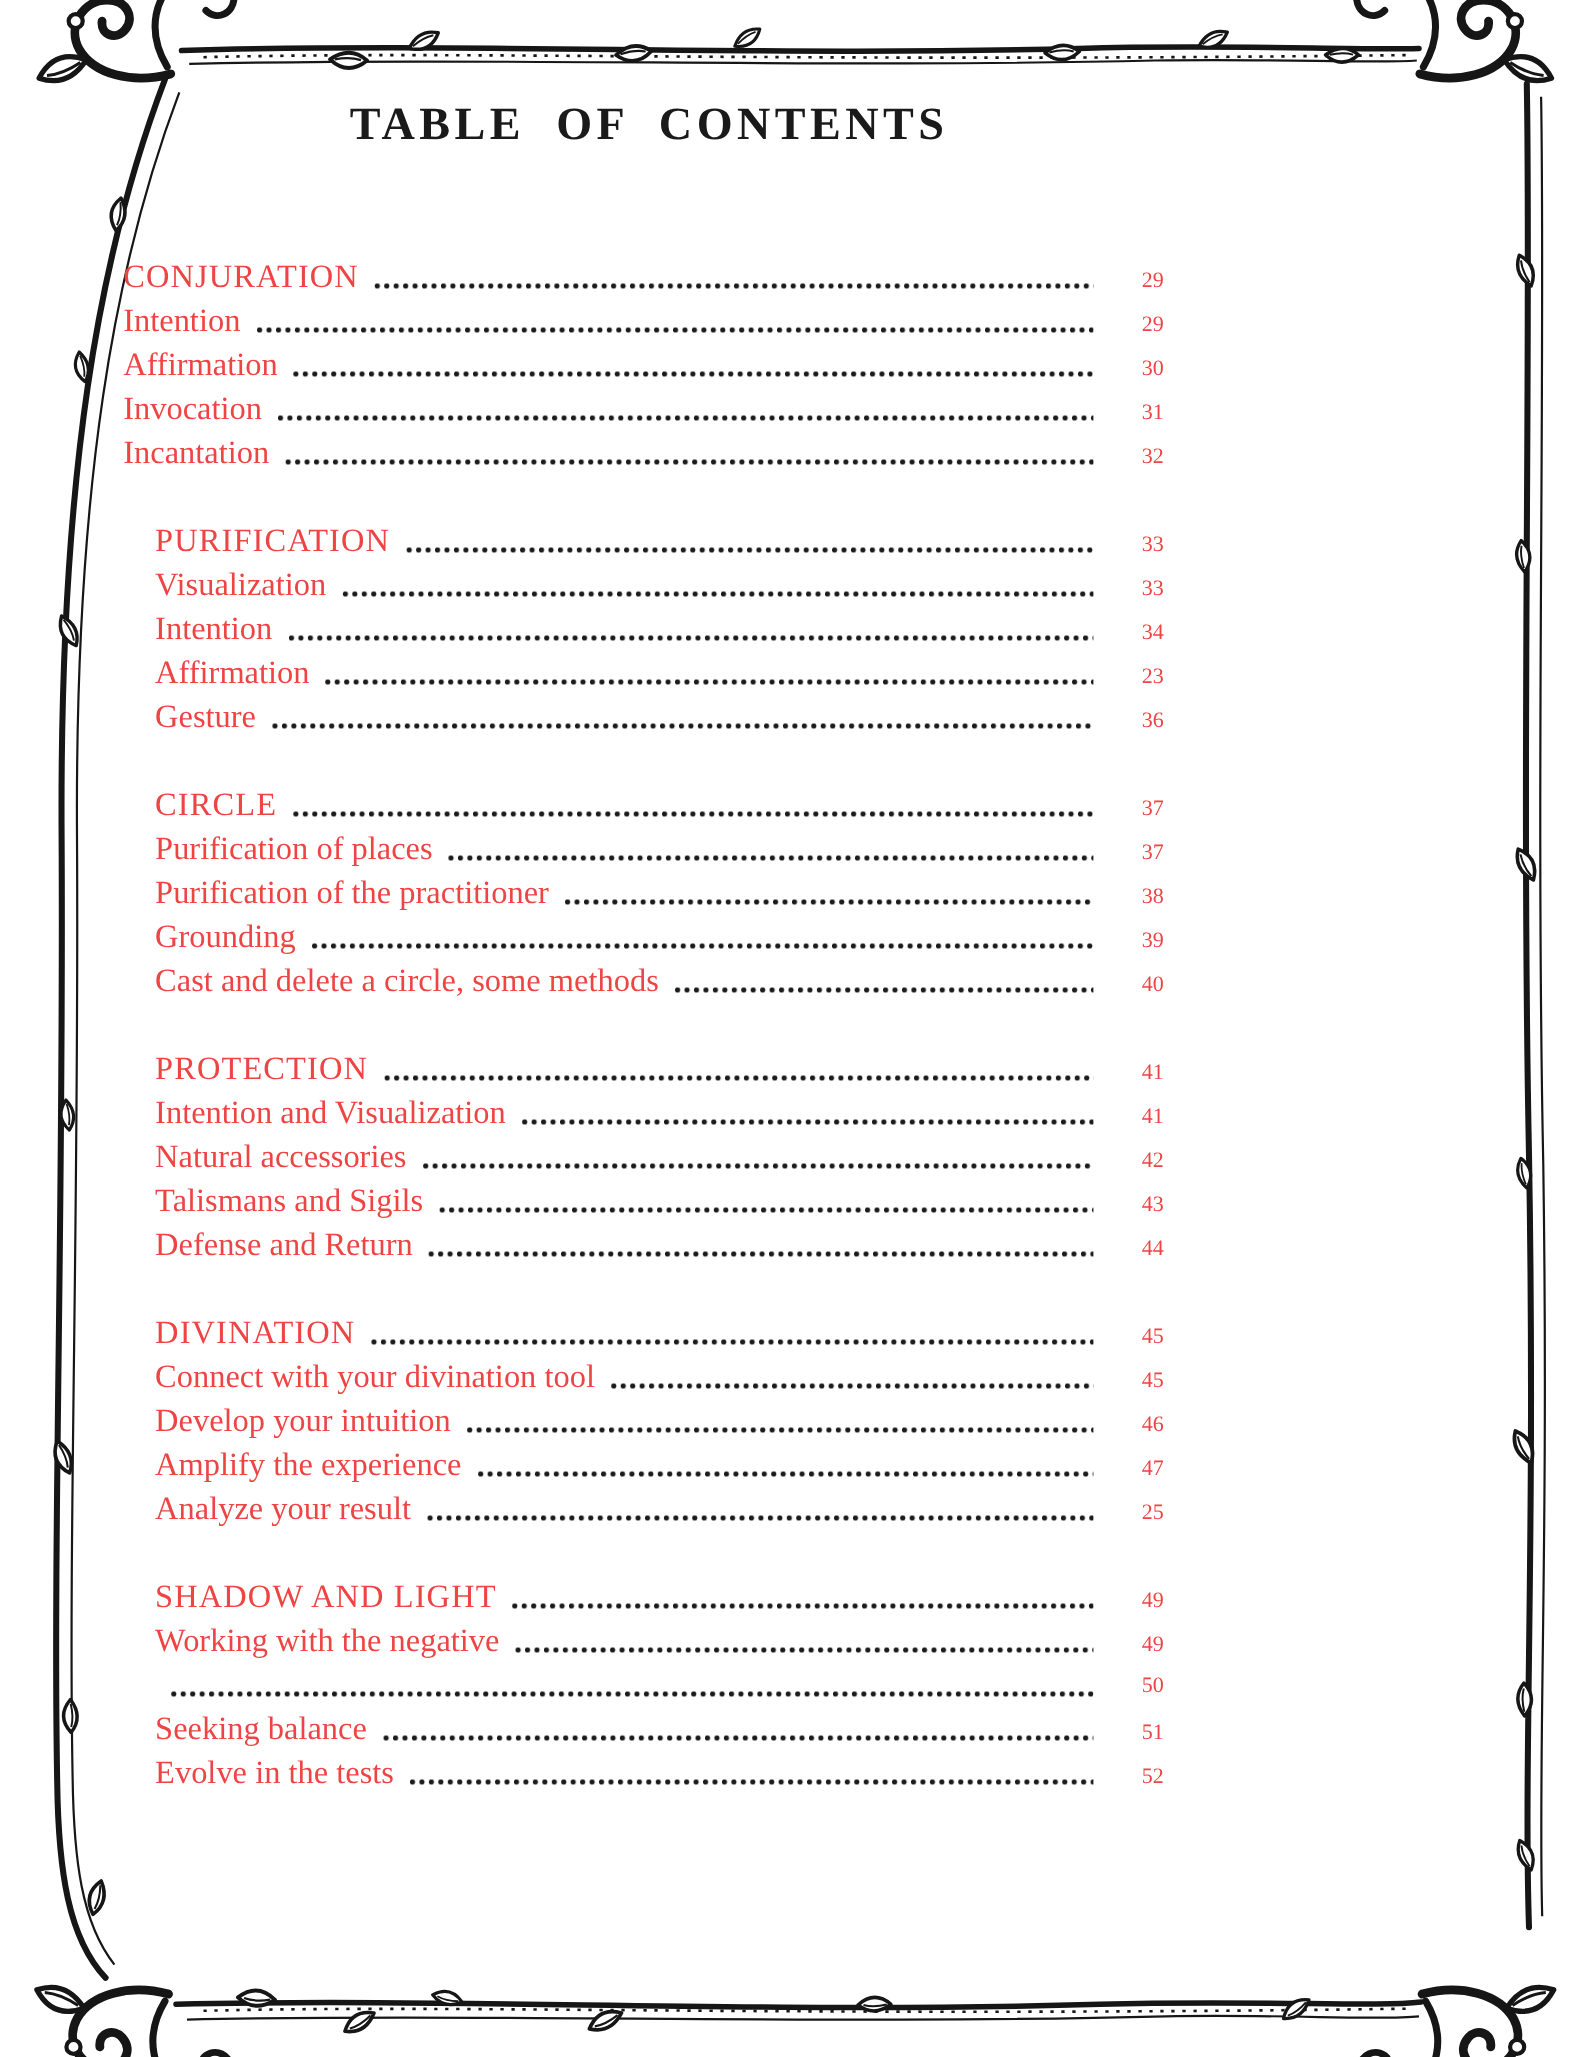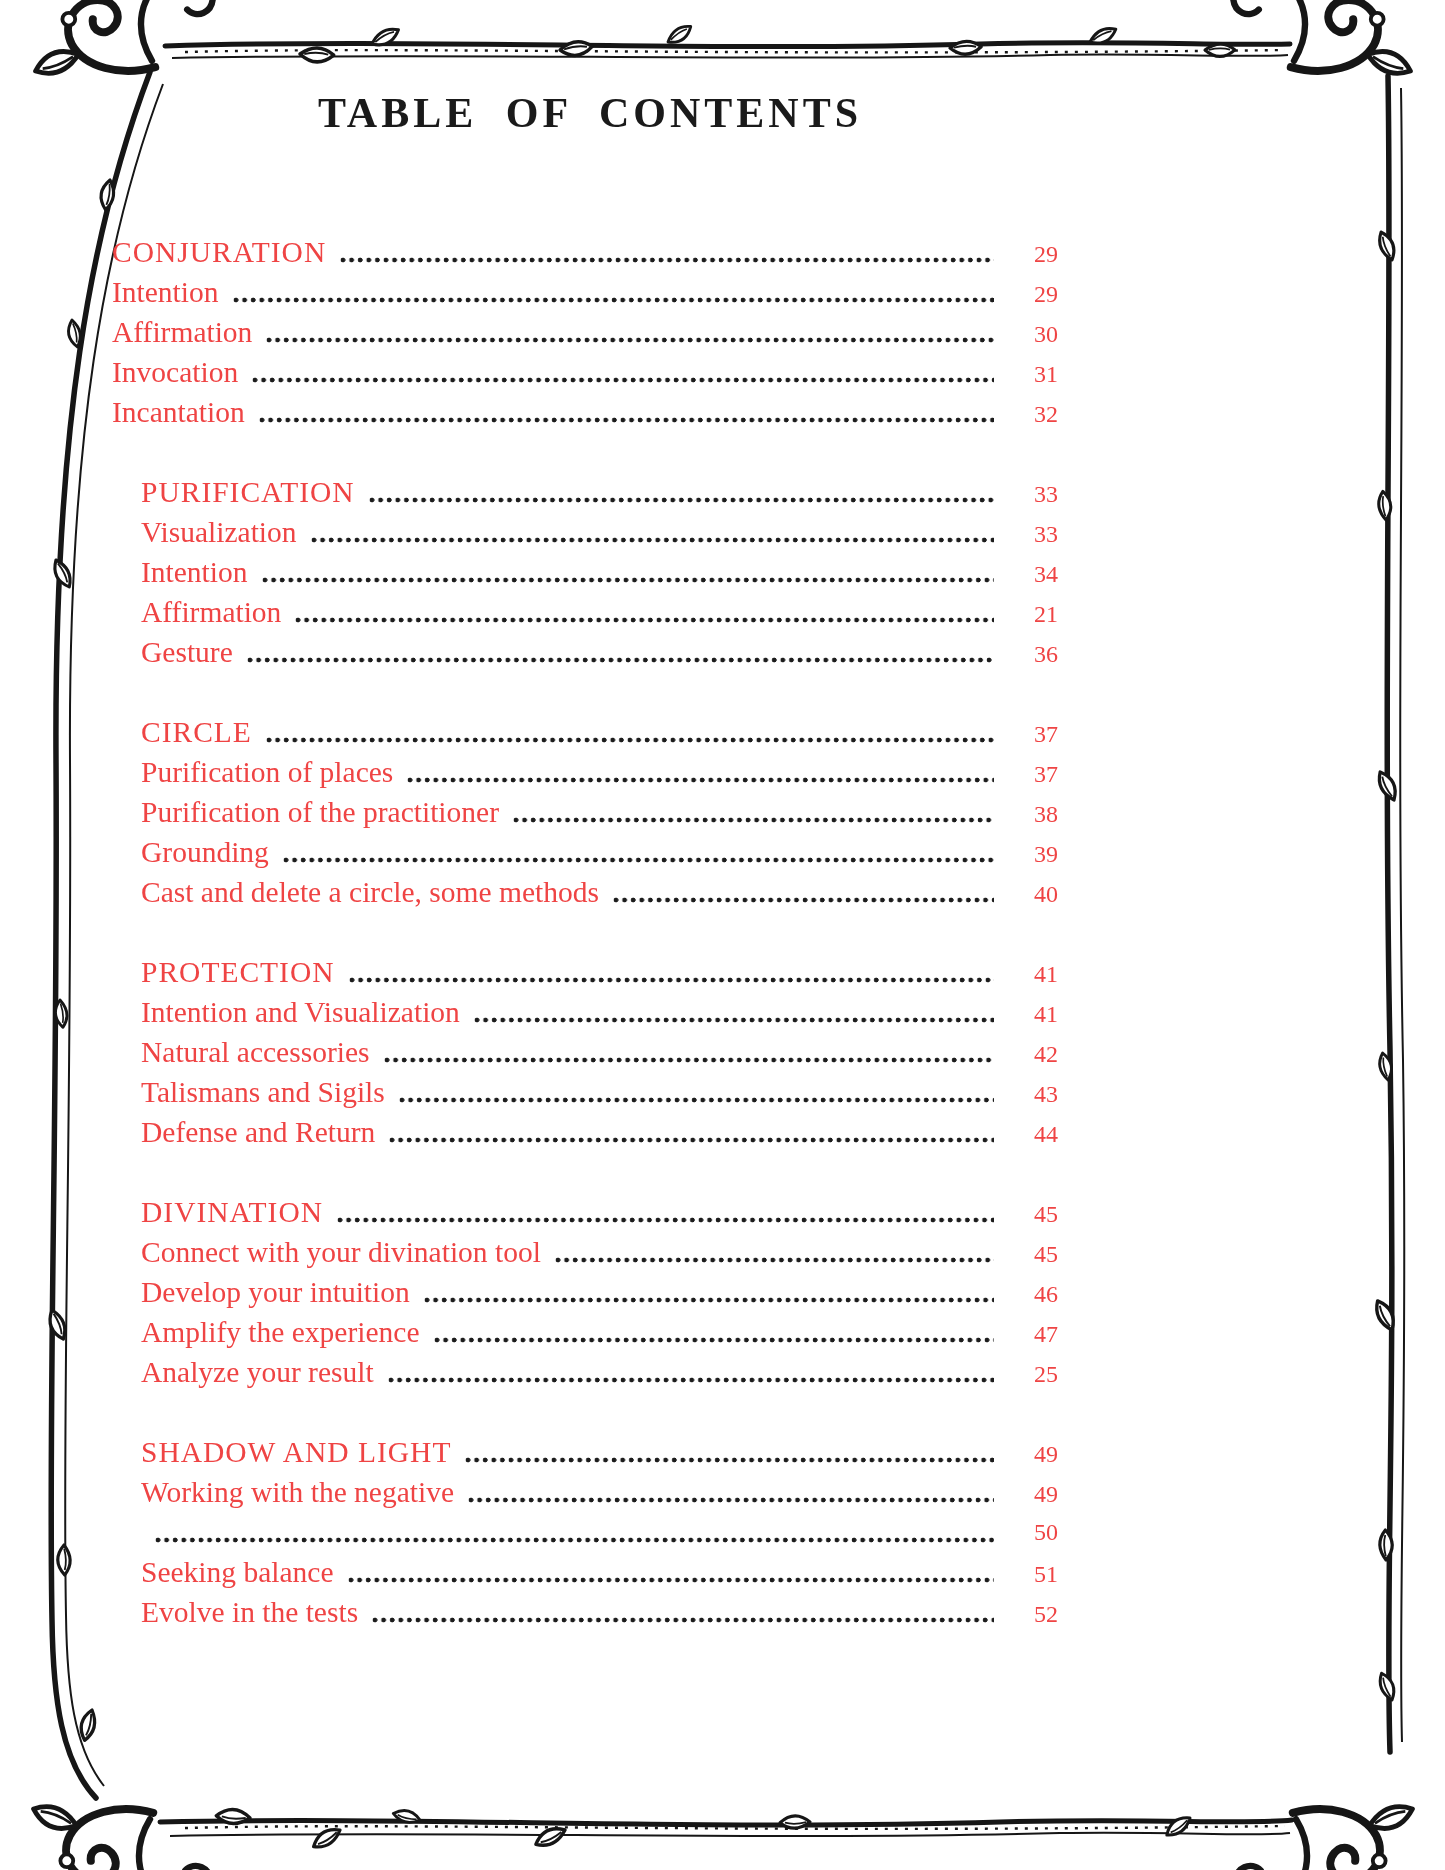--- a/index.html
+++ b/index.html
@@ -34,21 +34,21 @@
   .leader{
     flex:1 1 auto;align-self:flex-end;
     height:8px;margin:0 10px 8px 13px;
     background-image:radial-gradient(circle at 4px 4px,#1c1c1c 2.1px,rgba(0,0,0,0) 2.7px);
     background-size:8.6px 8px;
     background-repeat:repeat-x;
     background-position:left bottom;
   }
   .toc-page{
     min-width:54px;text-align:right;
-    font-size:24px;
+    font-size:20px;
     font-variant-numeric:oldstyle-nums;
     white-space:nowrap;
   }
 </style>
 </head>
 <body>
 
 <div class="page">
 
   <svg class="vine-border" viewBox="0 0 1445 1870" aria-hidden="true">
@@ -160,21 +160,21 @@
           <span class="toc-page">33</span>
         </div>
         <div class="toc-row">
           <span class="toc-label">Intention</span>
           <span class="leader"></span>
           <span class="toc-page">34</span>
         </div>
         <div class="toc-row">
           <span class="toc-label">Affirmation</span>
           <span class="leader"></span>
-          <span class="toc-page">21</span>
+          <span class="toc-page">23</span>
         </div>
         <div class="toc-row">
           <span class="toc-label">Gesture</span>
           <span class="leader"></span>
           <span class="toc-page">36</span>
         </div>
       </div>
       <div class="toc-section">
         <div class="toc-row chapter">
           <span class="toc-label">CIRCLE</span>

